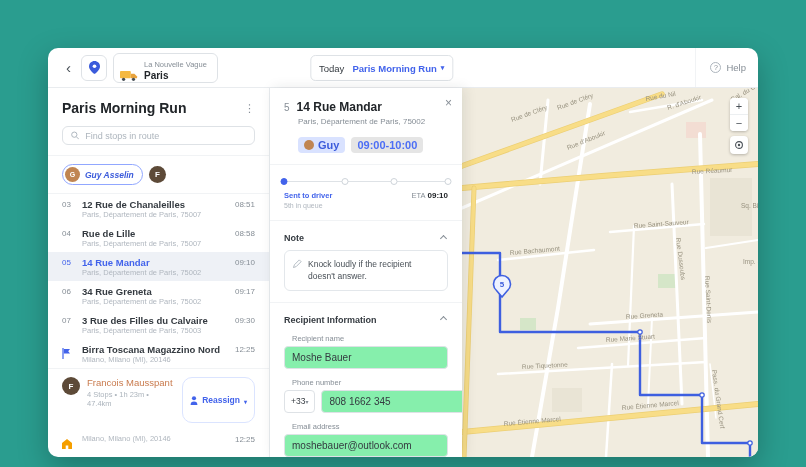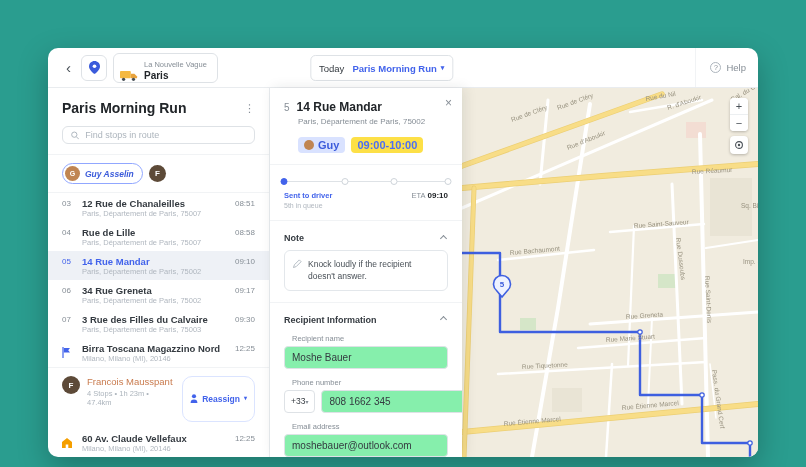--- a/index.html
+++ b/index.html
@@ -57,37 +57,37 @@
   .stop-main { flex:1; min-width:0; }
   .stop-name { font-size:9.5px; color:#343a40; font-weight:bold; white-space:nowrap; overflow:hidden; }
   .stop-row.selected .stop-name { color:#4263eb; }
   .stop-addr { font-size:7.5px; color:#b0b7bf; white-space:nowrap; overflow:hidden; }
   .stop-time { font-size:8px; color:#868e96; padding-top:1px; }
 
   .driver2-row { display:flex; align-items:flex-start; gap:7px; padding:8px 14px 6px 14px; }
   .driver2-main { flex:1; }
   .driver2-name { font-size:9.5px; font-weight:normal; color:#c97b4e; cursor:pointer; }
   .driver2-summary { font-size:7.5px; color:#adb5bd; margin-top:2px; }
-  .reassign-btn { display:flex; align-items:flex-start; gap:4px; border:1px solid #dbe4ff; background:#fff; border-radius:10px; padding:17px 7px; color:#4263eb; font-size:8.5px; font-weight:bold; cursor:pointer; }
+  .reassign-btn { display:flex; align-items:flex-end; gap:4px; border:1px solid #dbe4ff; background:#fff; border-radius:10px; padding:17px 7px; color:#4263eb; font-size:8.5px; font-weight:bold; cursor:pointer; }
   .reassign-btn .caret { font-size:6px; }
   .av-d2 { width:18px; height:18px; font-size:8px; }
 
   
   .detail { width:192px; flex:0 0 auto; background:#fff; position:relative; z-index:5;
             box-shadow:3px 0 12px rgba(33,37,41,.10); padding:12px 14px 0 14px; overflow:hidden; }
   .close-btn { position:absolute; top:8px; right:10px; border:none; background:none; color:#868e96; font-size:12px; cursor:pointer; }
   .dt-head { display:flex; gap:7px; align-items:baseline; }
   .dt-num { font-size:10px; color:#868e96; }
   .dt-title { font-size:12px; font-weight:bold; color:#212529; }
   .dt-sub { font-size:8px; color:#868e96; margin:3px 0 0 14px; }
   .chip-row { display:flex; gap:6px; margin:11px 0 0 14px; }
   .chip { display:flex; align-items:center; gap:4px; border-radius:4px; padding:2px 6px; font-size:11px; font-weight:bold; }
   .chip-driver { background:#d9e2ff; color:#3b5bdb; }
   .chip-driver .av { width:10px; height:10px; }
-  .chip-time { background:#fde047; color:#4c6ef5; }
+  .chip-time { background:#e5e5e5; color:#4c6ef5; }
   .dt-div { border-top:1px solid #f1f3f5; margin:11px -14px 0 -14px; }
 
   .progress { margin-top:13px; }
   .prog-track { position:relative; height:8px; }
   .prog-line { position:absolute; left:2px; right:2px; top:3px; height:1px; background:#dee2e6; }
   .dot { position:absolute; top:0; width:7px; height:7px; border-radius:50%; background:#fff; border:1px solid #ced4da; transform:translateX(-50%); }
   .dot.active { background:#4263eb; border-color:#4263eb; }
   .prog-labels { display:flex; margin-top:5px; }
   .prog-left { flex:1; }
   .prog-status { font-size:7.5px; color:#4263eb; font-weight:bold; }
@@ -267,21 +267,20 @@
 
       <div class="stop-list g2" id="stops2">
           <div class="stop-row">
 
     <span class="stop-ic">
       <svg width="10" height="10" viewBox="0 0 10 10">
                 <path d="M5 0 L10 4 V10 H6.3 V6.6 H3.7 V10 H0 V4 Z" fill="#f59f00"></path>
               </svg>
     </span>
     <span class="stop-main">
-      <span class="stop-name" style="display:block;">60 Av. Claude Vellefaux</span>
       <span class="stop-addr" style="display:block;">Milano, Milano (MI), 20146</span>
     </span>
     <span class="stop-time">12:25</span>
   </div>
         </div>
     </aside>
 
     <section class="detail">
       <button class="close-btn">×</button>
       <div class="dt-head">

